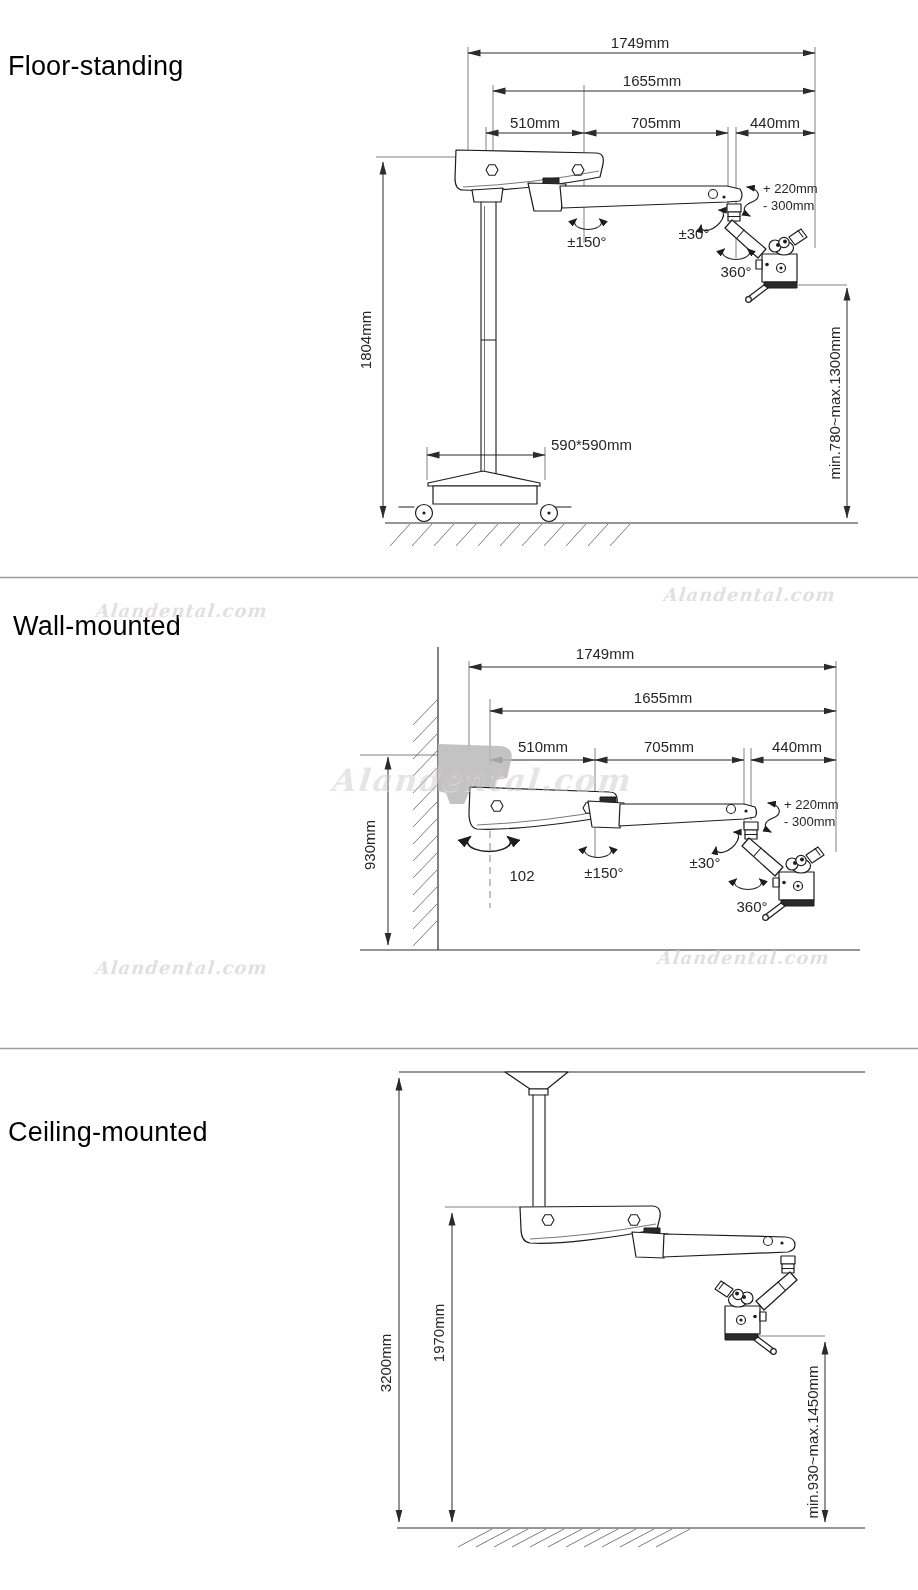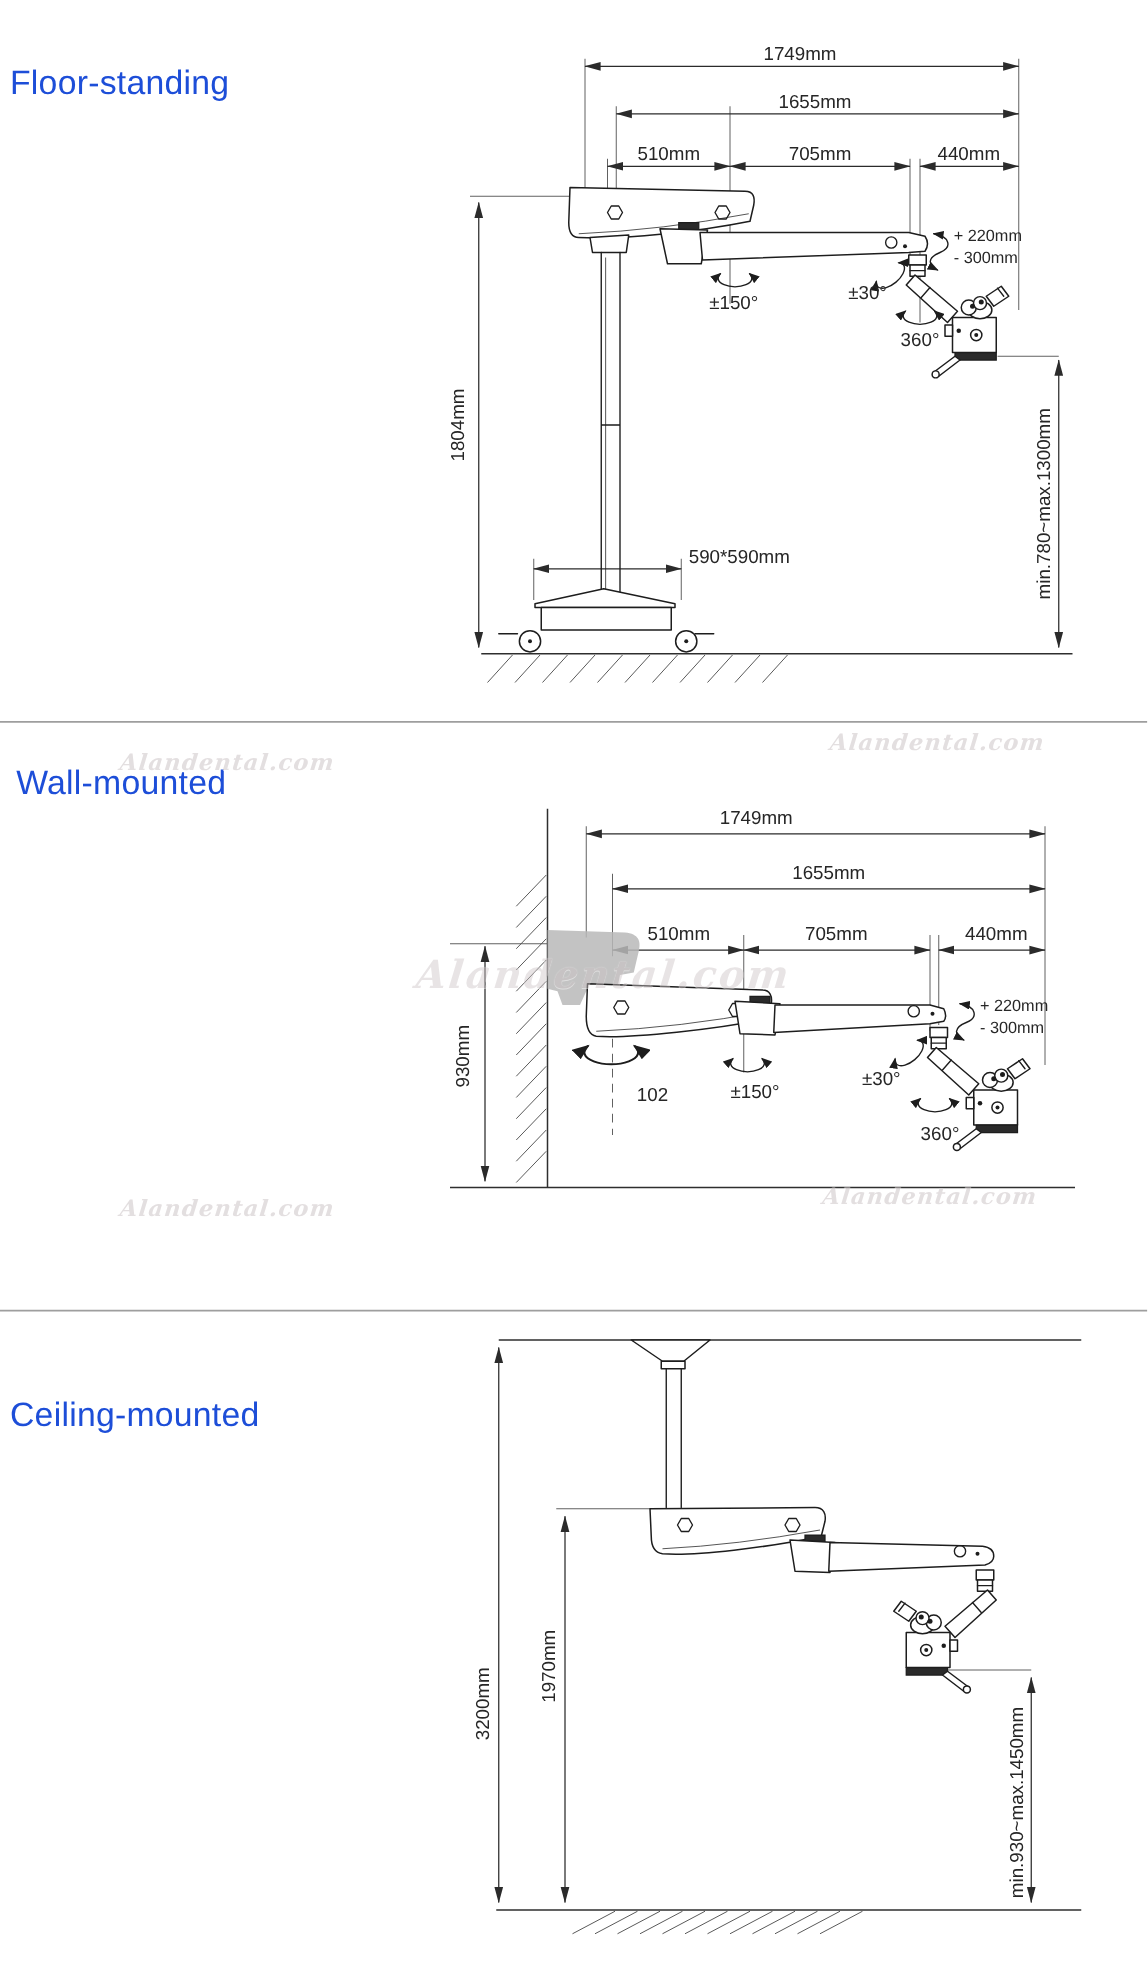--- a/index.html
+++ b/index.html
@@ -1,20 +1,20 @@
 <!DOCTYPE html>
 <html><head>
 <meta charset="utf-8">
 <style>
   html,body{margin:0;padding:0;background:#fff;}
   .stage{position:relative;width:918px;height:1576px;background:#fff;overflow:hidden;
          font-family:"Liberation Sans",sans-serif;}
   .stage svg{position:absolute;left:0;top:0;}
   .sec-title{position:absolute;margin:0;font:400 27px "Liberation Sans",sans-serif;
-             color:#1d4ed8;letter-spacing:.2px;white-space:nowrap;}
+             color:#000000;letter-spacing:.2px;white-space:nowrap;}
   #title-floor{left:8px;top:51px;}
   #title-wall{left:13px;top:611px;}
   #title-ceiling{left:8px;top:1086px;margin-top:31px;}
   .wm{position:absolute;font:italic 700 18px "DejaVu Serif",serif;color:#cdc5c7;
       opacity:.55;letter-spacing:1px;white-space:nowrap;transform:skewX(-6deg);
       text-shadow:0 1px 0 #fff,0 0 1px #fff;}
   .wm.big{font-size:31px;letter-spacing:2px;opacity:.45;}
   #wm1{left:664px;top:584px;}
   #wm2{left:96px;top:600px;}
   #wm3{left:333px;top:762px;}

